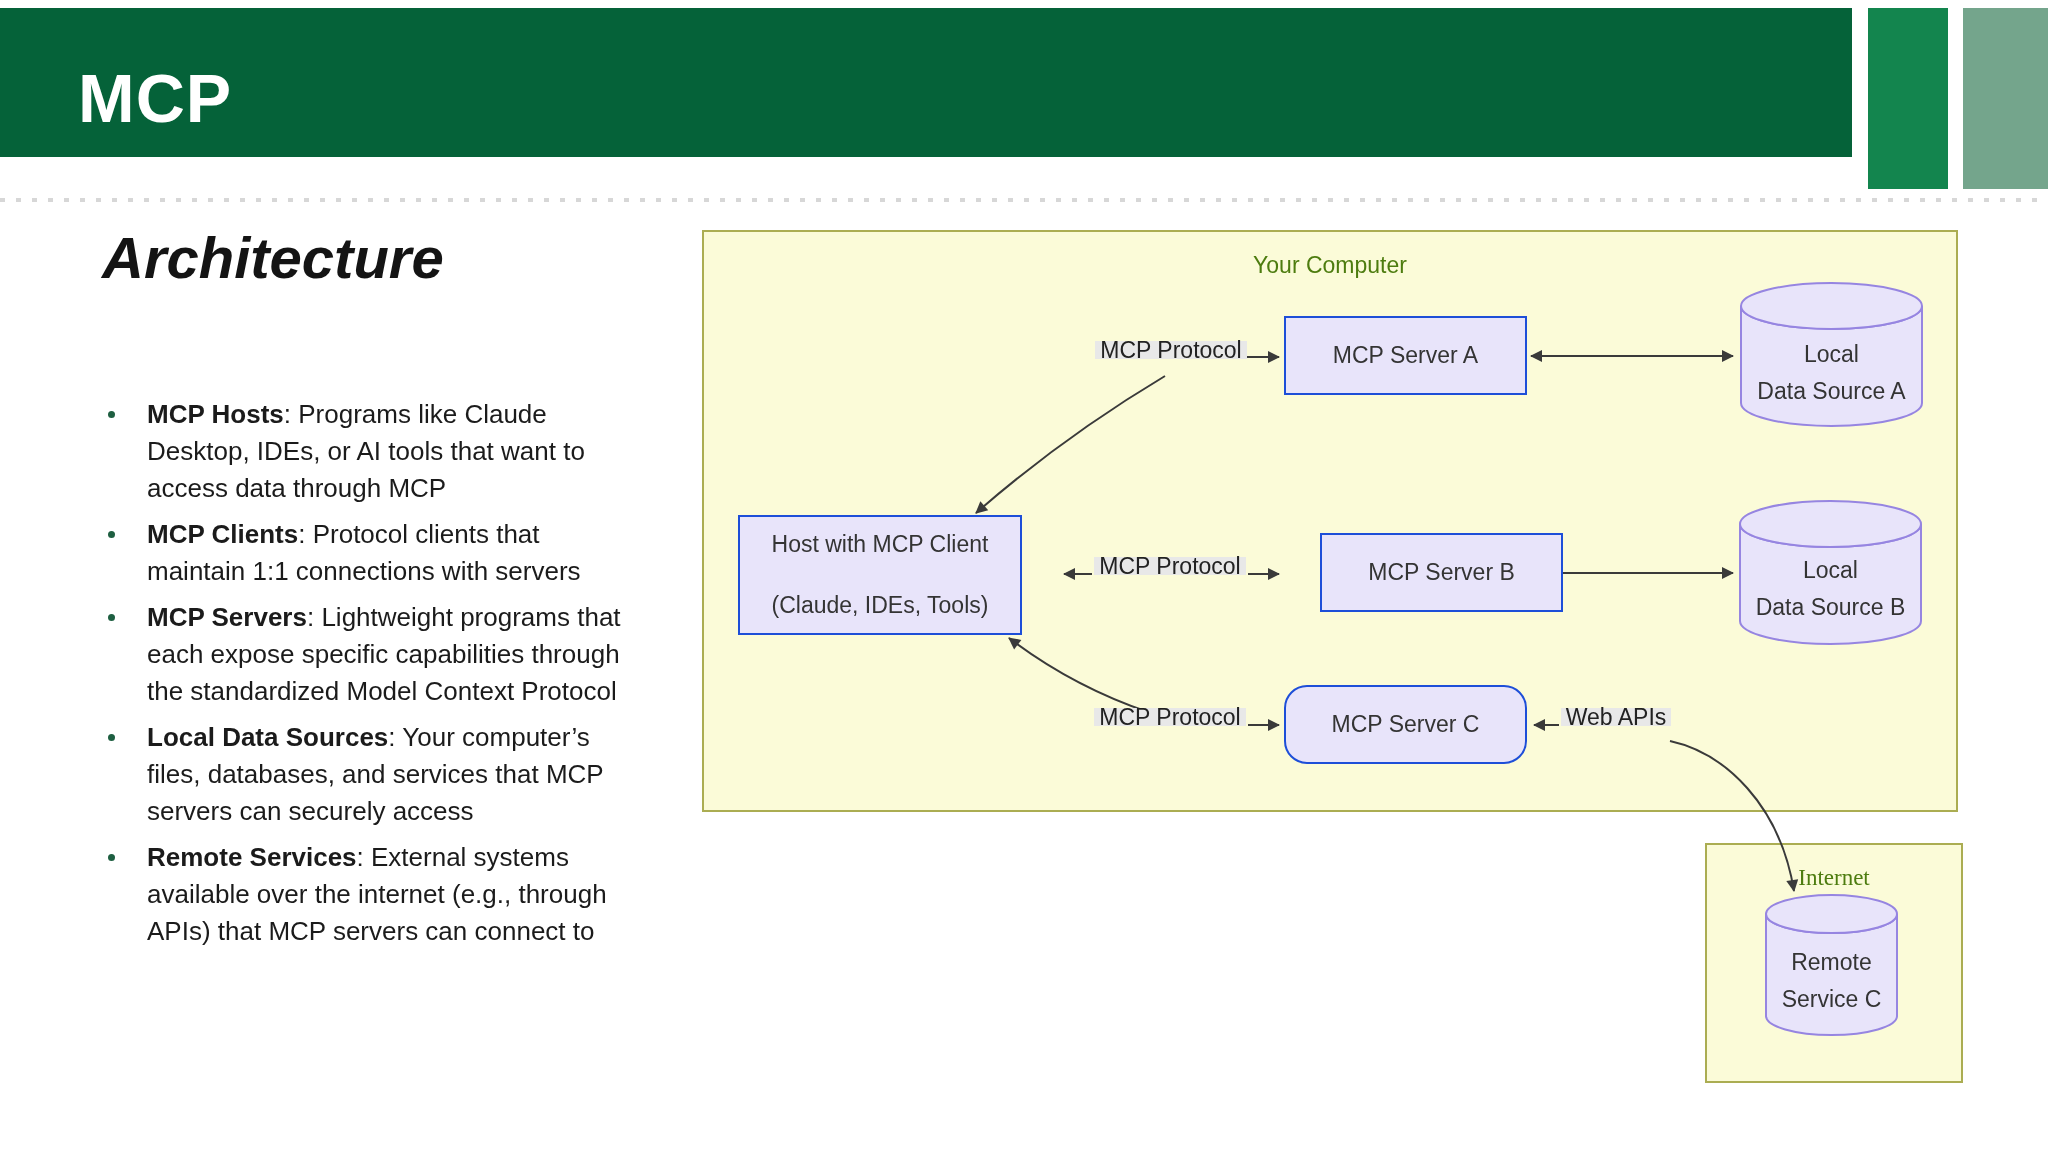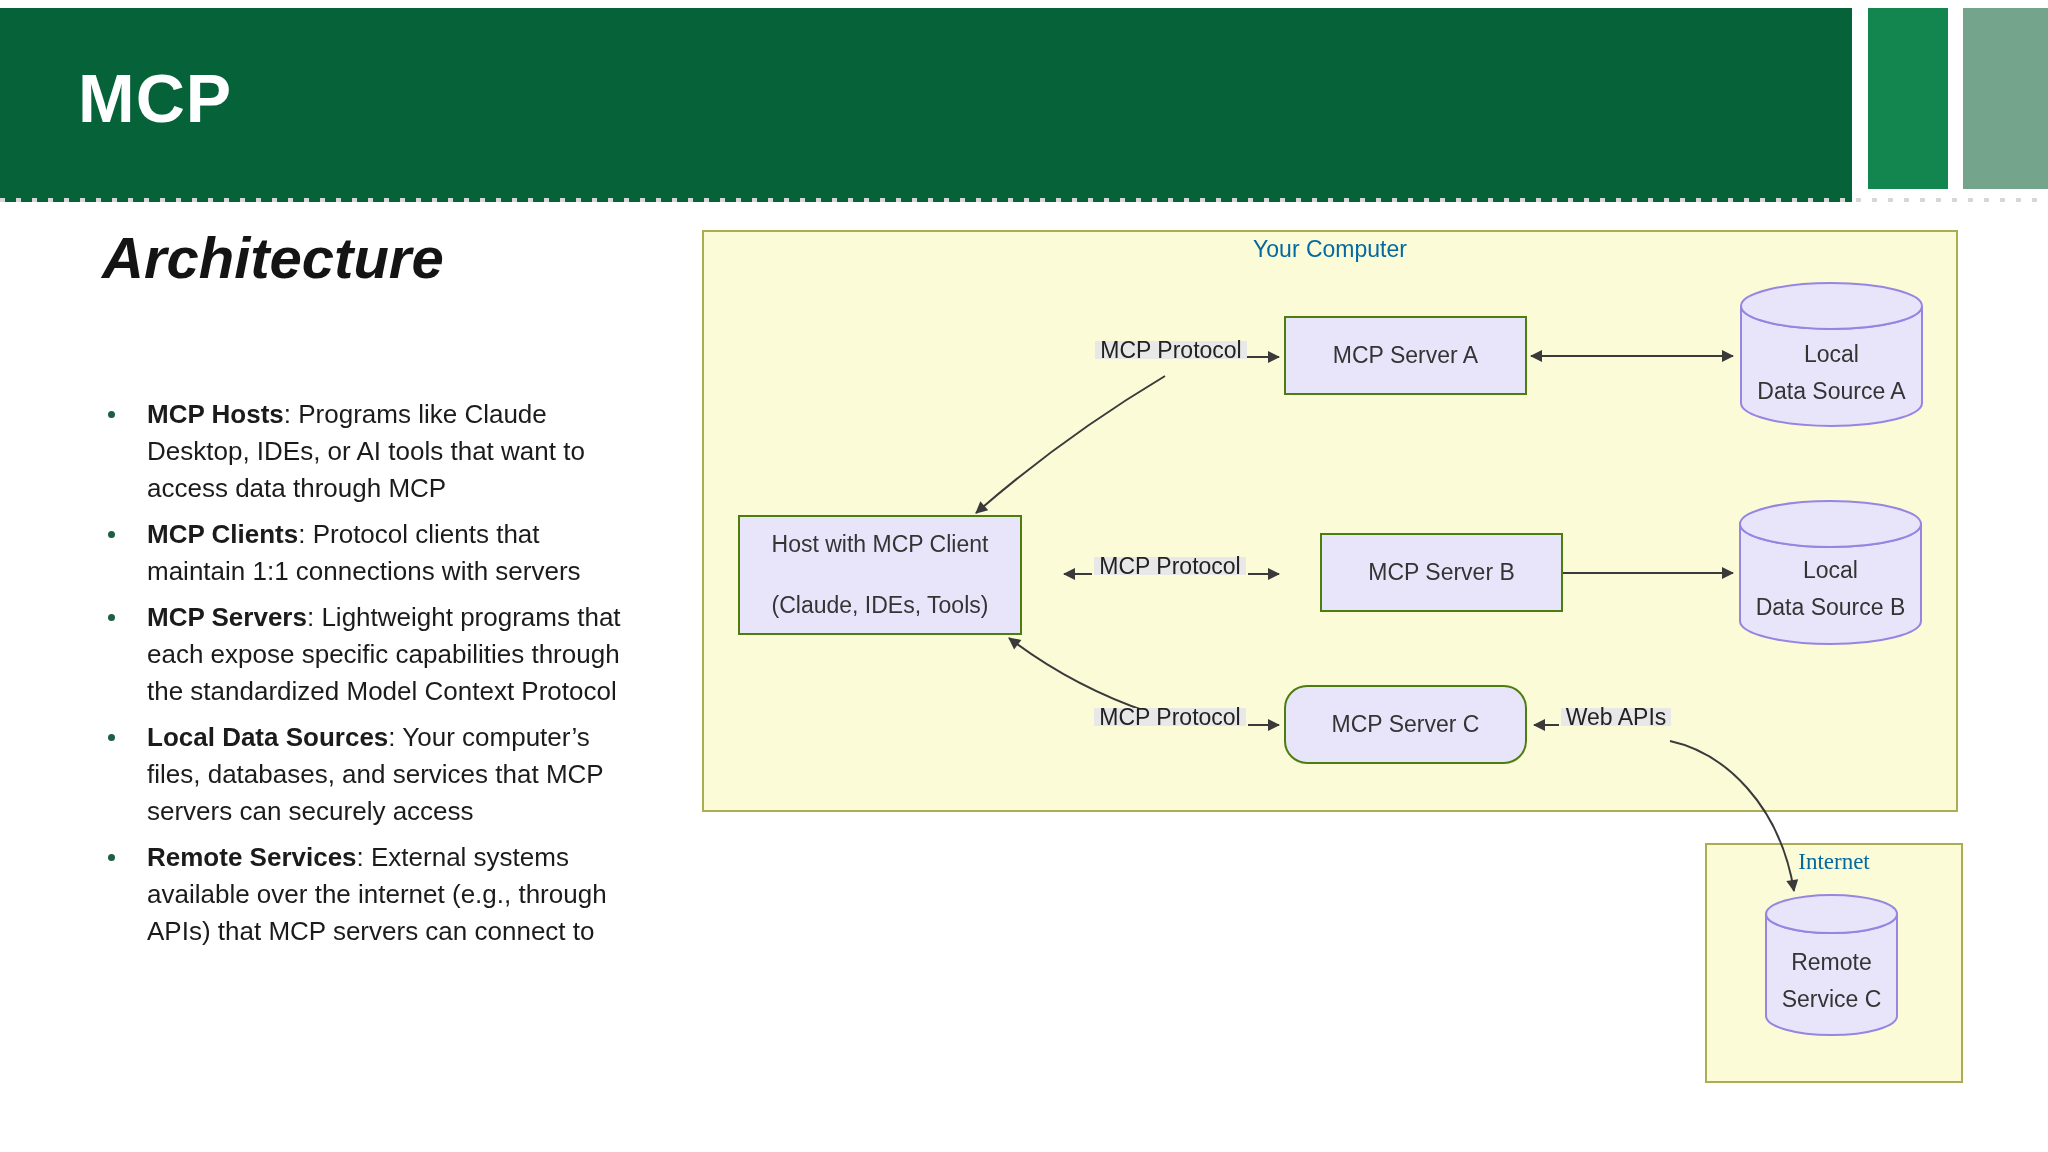--- a/index.html
+++ b/index.html
@@ -1,47 +1,47 @@
 <!DOCTYPE html>
 <html><head>
 <meta charset="utf-8">
 <style>
   html,body{margin:0;padding:0;background:#ffffff;}
   .slide{position:relative;width:2048px;height:1152px;background:#ffffff;overflow:hidden;
          font-family:"Liberation Sans",sans-serif;color:#1b1b1b;}
 
   
-  .topbar{position:absolute;left:0;top:8px;width:1852px;height:194px;background:#056239;}
+  .topbar{position:absolute;left:0;top:8px;width:1852px;height:149px;background:#056239;}
   .topbar .title{position:absolute;left:78px;top:0;line-height:181px;font-size:68px;font-weight:700;color:#ffffff;letter-spacing:1px;}
   .accent{position:absolute;top:8px;height:181px;}
   .accent1{left:1868px;width:80px;background:#13854E;}
   .accent2{left:1963px;width:85px;background:#74A58C;}
   .dotline{position:absolute;left:0;top:198px;width:2048px;height:4px;
            background:repeating-linear-gradient(90deg,#d7d7d7 0 5px,transparent 5px 16px);}
 
   
   .heading{position:absolute;left:102px;top:232px;margin:0;font-size:58px;line-height:52px;font-weight:700;color:#141414;font-style:italic;}
   .bullets{position:absolute;left:108px;top:396px;width:612px;margin:0;padding:0;list-style:none;
            font-size:26px;line-height:37px;color:#1b1b1b;}
   .bullets li{position:relative;padding-left:39px;margin:0 0 9px 0;white-space:pre-line;}
   .bullets li::before{content:"";position:absolute;left:0;top:15px;width:7px;height:7px;border-radius:50%;background:#1E5F41;}
   .bullets b{font-weight:700;}
 
   
   .diagram{position:absolute;left:0;top:0;width:2048px;height:1152px;}
   .panel{position:absolute;background:#FBFBD8;border:2px solid #ABAD52;box-sizing:border-box;}
   .panel-yc{left:702px;top:230px;width:1256px;height:582px;}
   .panel-inet{left:1705px;top:843px;width:258px;height:240px;font-family:Liberation Serif, serif;}
-  .panel-label{width:100%;text-align:center;padding-top:4px;font-size:23px;color:#0369a1;}
+  .panel-label{width:100%;text-align:center;padding-top:20px;font-size:23px;color:#4d7c0f;}
 
   .wires{position:absolute;left:0;top:0;width:2048px;height:1152px;pointer-events:none;}
   .wires path.edge{fill:none;stroke:#3a3a3a;stroke-width:2px;}
   .wires .cyl{fill:#E8E4FA;stroke:#9685E1;stroke-width:2px;}
 
-  .node{position:absolute;background:#E8E4FA;border:2px solid #4d7c0f;box-sizing:border-box;
+  .node{position:absolute;background:#E8E4FA;border:2px solid #1d4ed8;box-sizing:border-box;
         display:flex;flex-direction:column;align-items:center;justify-content:center;
         font-size:23px;line-height:37px;color:#343434;text-align:center;}
   .node-host{left:738px;top:515px;width:284px;height:120px;gap:24px;}
   .node-sa{left:1284px;top:316px;width:243px;height:79px;}
   .node-sb{left:1284px;top:533px;width:243px;height:79px;margin-left:36px;}
   .node-sc{left:1284px;top:685px;width:243px;height:79px;border-radius:23px;}
 
   .cyl-label{position:absolute;text-align:center;font-size:23px;line-height:37px;color:#343434;}
   .cyl-label-a{left:1741px;top:336px;width:181px;}
   .cyl-label-b{left:1740px;top:552px;width:181px;}

